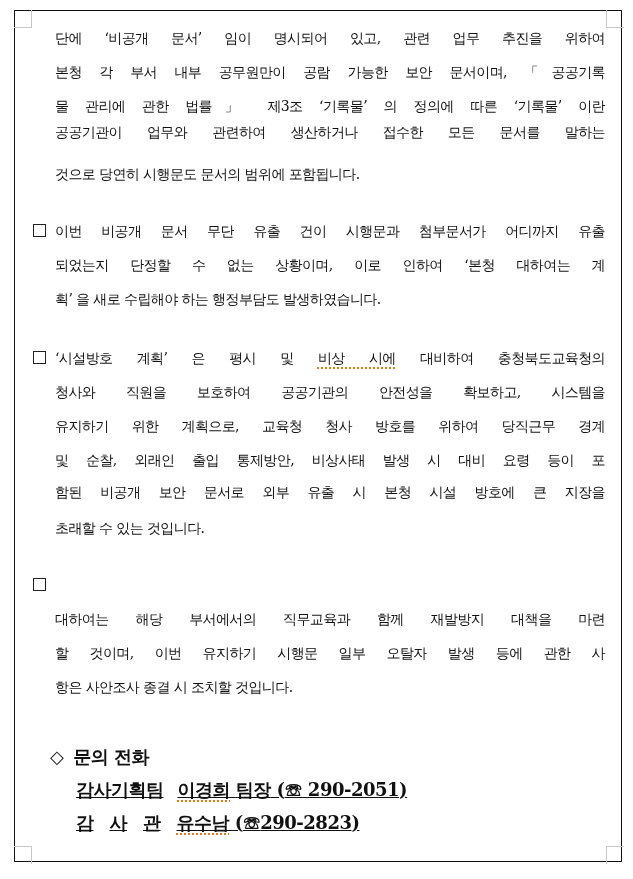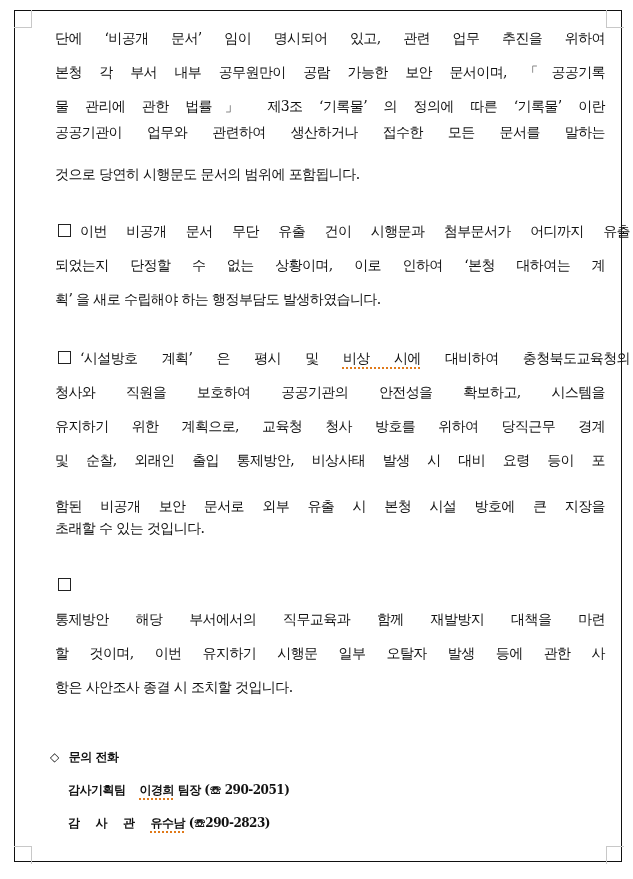--- a/index.html
+++ b/index.html
@@ -9,28 +9,28 @@
                 border: 1.5px solid #111; box-sizing: border-box; }
   .corner { position: absolute; width: 17px; height: 17px; border-color: #c8c8c8; border-style: solid; border-width: 0; }
   .corner.tl { left: 14px; top: 10px; border-right-width: 1px; border-bottom-width: 1px; }
   .corner.tr { left: 606px; top: 10px; border-left-width: 1px; border-bottom-width: 1px; }
   .corner.bl { left: 14px; top: 846px; border-right-width: 1px; border-top-width: 1px; }
   .corner.br { left: 606px; top: 846px; border-left-width: 1px; border-top-width: 1px; }
 
   .line { position: absolute; left: 55px; width: 550px; height: 24px; font-size: 14px; line-height: 24px;
           white-space: nowrap; text-align: justify; text-align-last: justify; letter-spacing: -0.6px; }
   .line.last { text-align-last: left; }
-  .bullet-line { left: 33px; width: 572px; margin-left: 25px; }
+  .bullet-line { left: 33px; width: 572px; }
   .checkbox { display: inline-block; width: 11px; height: 11px; border: 1px solid #222; vertical-align: -1px; margin-right: 9px; }
   .spell { text-decoration: underline dotted #e07a1a; text-underline-offset: 4px; text-decoration-thickness: 1.5px; }
 
-  .contact { position: absolute; font-size: 12px; line-height: 22px; font-weight: bold; white-space: nowrap; letter-spacing: -0.5px; }
+  .contact { position: absolute; font-size: 18px; line-height: 22px; font-weight: bold; white-space: nowrap; letter-spacing: -0.5px; }
   .contact-head { left: 50px; }
   .diamond { display: inline-block; margin-right: 10px; font-weight: normal; }
-  .contact-row { left: 68px; }
+  .contact-row { left: 76px; text-decoration: underline; }
   .gap { display: inline-block; width: 14px; }
   .spread span { margin-right: 16px; }
 </style>
 </head>
 <body>
 
 <div class="page-frame"></div>
 <div class="corner tl"></div>
 <div class="corner tr"></div>
 <div class="corner bl"></div>
@@ -48,27 +48,27 @@
   <div class="line bullet-line" style="top:219px"><span class="checkbox"></span><span>이번 비공개 문서 무단 유출 건이 시행문과 첨부문서가 어디까지 유출</span></div>
   <div class="line" style="top:253px">되었는지 단정할 수 없는 상황이며, 이로 인하여 ‘본청 대하여는 계</div>
   <div class="line last" style="top:287px">획’ 을 새로 수립해야 하는 행정부담도 발생하였습니다.</div>
 </div>
 
 <div>
   <div class="line bullet-line" style="top:346px"><span class="checkbox"></span><span>‘시설방호 계획’ 은 평시 및 </span><span class="spell">비상 시에</span><span> 대비하여 충청북도교육청의</span></div>
   <div class="line" style="top:380px">청사와 직원을 보호하여 공공기관의 안전성을 확보하고, 시스템을</div>
   <div class="line" style="top:414px">유지하기 위한 계획으로, 교육청 청사 방호를 위하여 당직근무 경계</div>
   <div class="line" style="top:448px">및 순찰, 외래인 출입 통제방안, 비상사태 발생 시 대비 요령 등이 포</div>
-  <div class="line" style="top:494px">함된 비공개 보안 문서로 외부 유출 시 본청 시설 방호에 큰 지장을</div>
+  <div class="line" style="top:480px">함된 비공개 보안 문서로 외부 유출 시 본청 시설 방호에 큰 지장을</div>
   <div class="line last" style="top:516px">초래할 수 있는 것입니다.</div>
 </div>
 
 <div>
   <div class="line bullet-line" style="top:573px"><span class="checkbox"></span></div>
-  <div class="line" style="top:607px">통제방안 해당 부서에서의 직무교육과 함께 재발방지 대책을 마련</div>
+  <div class="line" style="top:607px">대하여는 해당 부서에서의 직무교육과 함께 재발방지 대책을 마련</div>
   <div class="line" style="top:641px">할 것이며, 이번 유지하기 시행문 일부 오탈자 발생 등에 관한 사</div>
   <div class="line last" style="top:675px">항은 사안조사 종결 시 조치할 것입니다.</div>
 </div>
 
 <div>
   <div class="contact contact-head" style="top:746px">
     <span class="diamond">◇</span><span>문의 전화</span>
   </div>
   <div class="contact contact-row" style="top:779px">
     <span>감사기획팀</span><span class="gap"></span><span class="spell">이경희</span>

